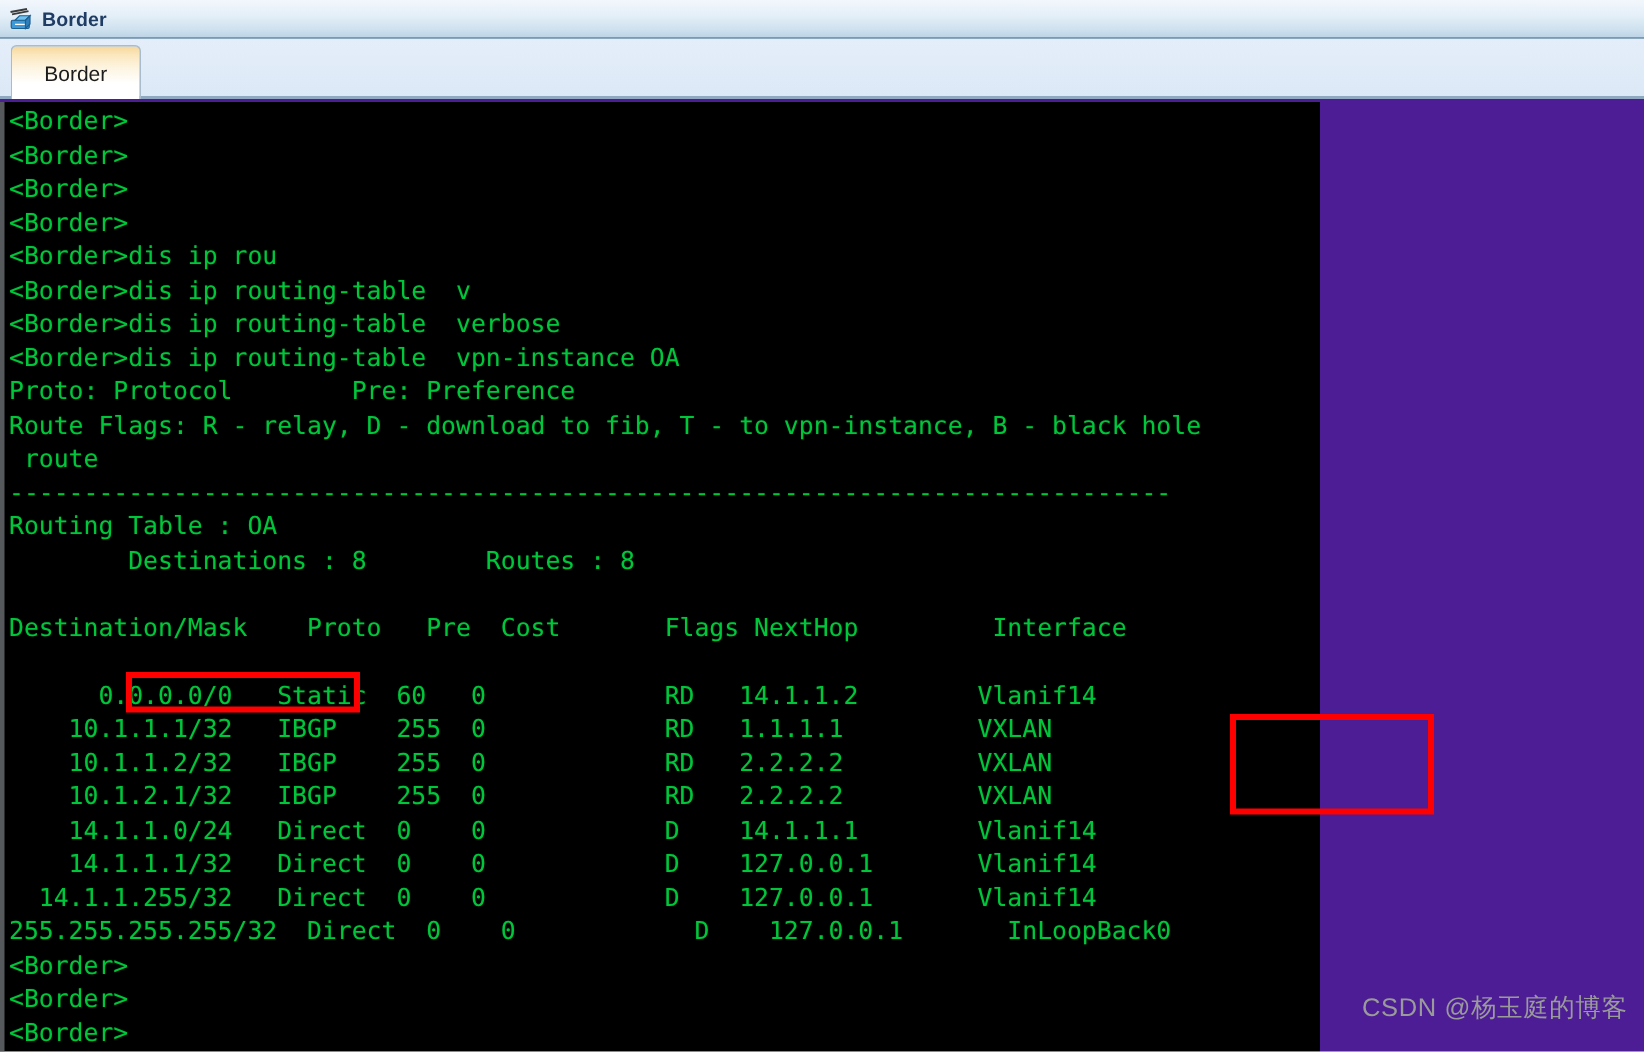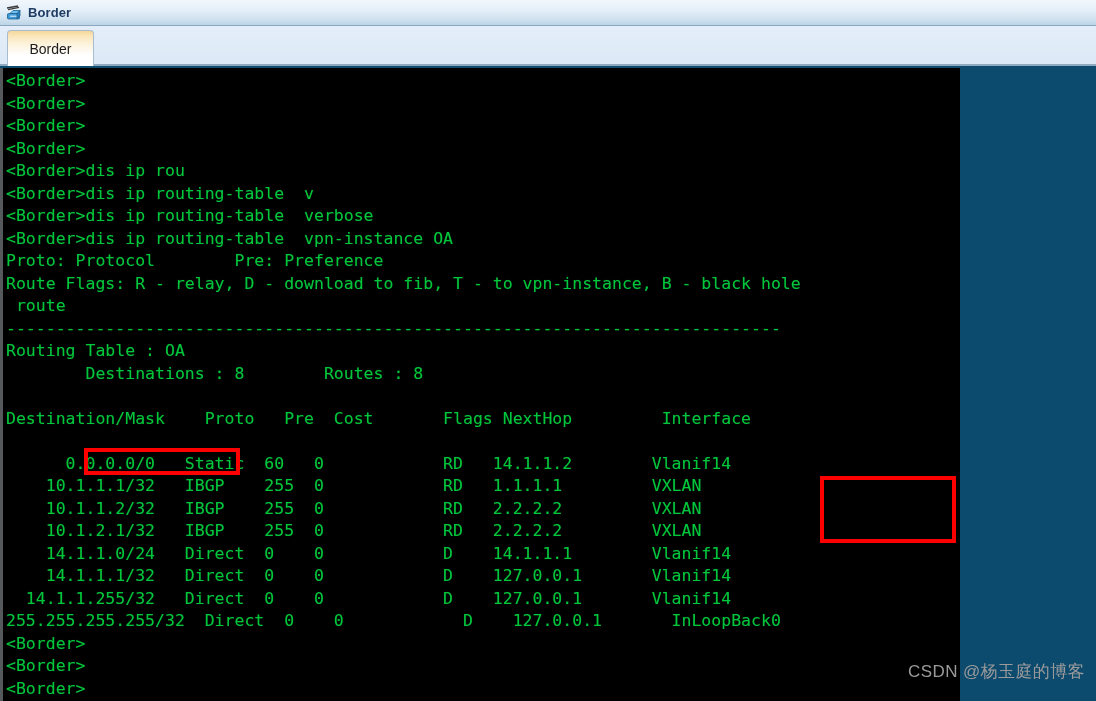--- a/index.html
+++ b/index.html
@@ -8,21 +8,21 @@
     background: #ffffff;
   }
   body {
     font-family: "Liberation Sans", sans-serif;
   }
   #app {
     position: relative;
     width: 1096px;
     height: 701px;
     overflow: hidden;
-    background: #0c4a6e;
+    background: #4c1d95;
   }
 
   
   .titlebar {
     position: absolute;
     left: 0; top: 0;
     width: 1096px;
     height: 26px;
     background: linear-gradient(to bottom, #f2f7fc 0%, #e4eff8 42%, #cfe1ef 78%, #bcd4e6 100%);
     border-bottom: 1px solid #8ba7bd;
@@ -73,21 +73,21 @@
     font-size: 14px;
     color: #1c1c1c;
     font-family: "Liberation Sans", sans-serif;
   }
 
   
   .terminal {
     position: absolute;
     left: 0;
     top: 68px;
-    width: 960px;
+    width: 880px;
     height: 633px;
     background: #000000;
     border-left: 3px solid #55595c;
     box-sizing: border-box;
     overflow: hidden;
   }
   .term-lines {
     position: absolute;
     left: 3px;
     top: 2px;

